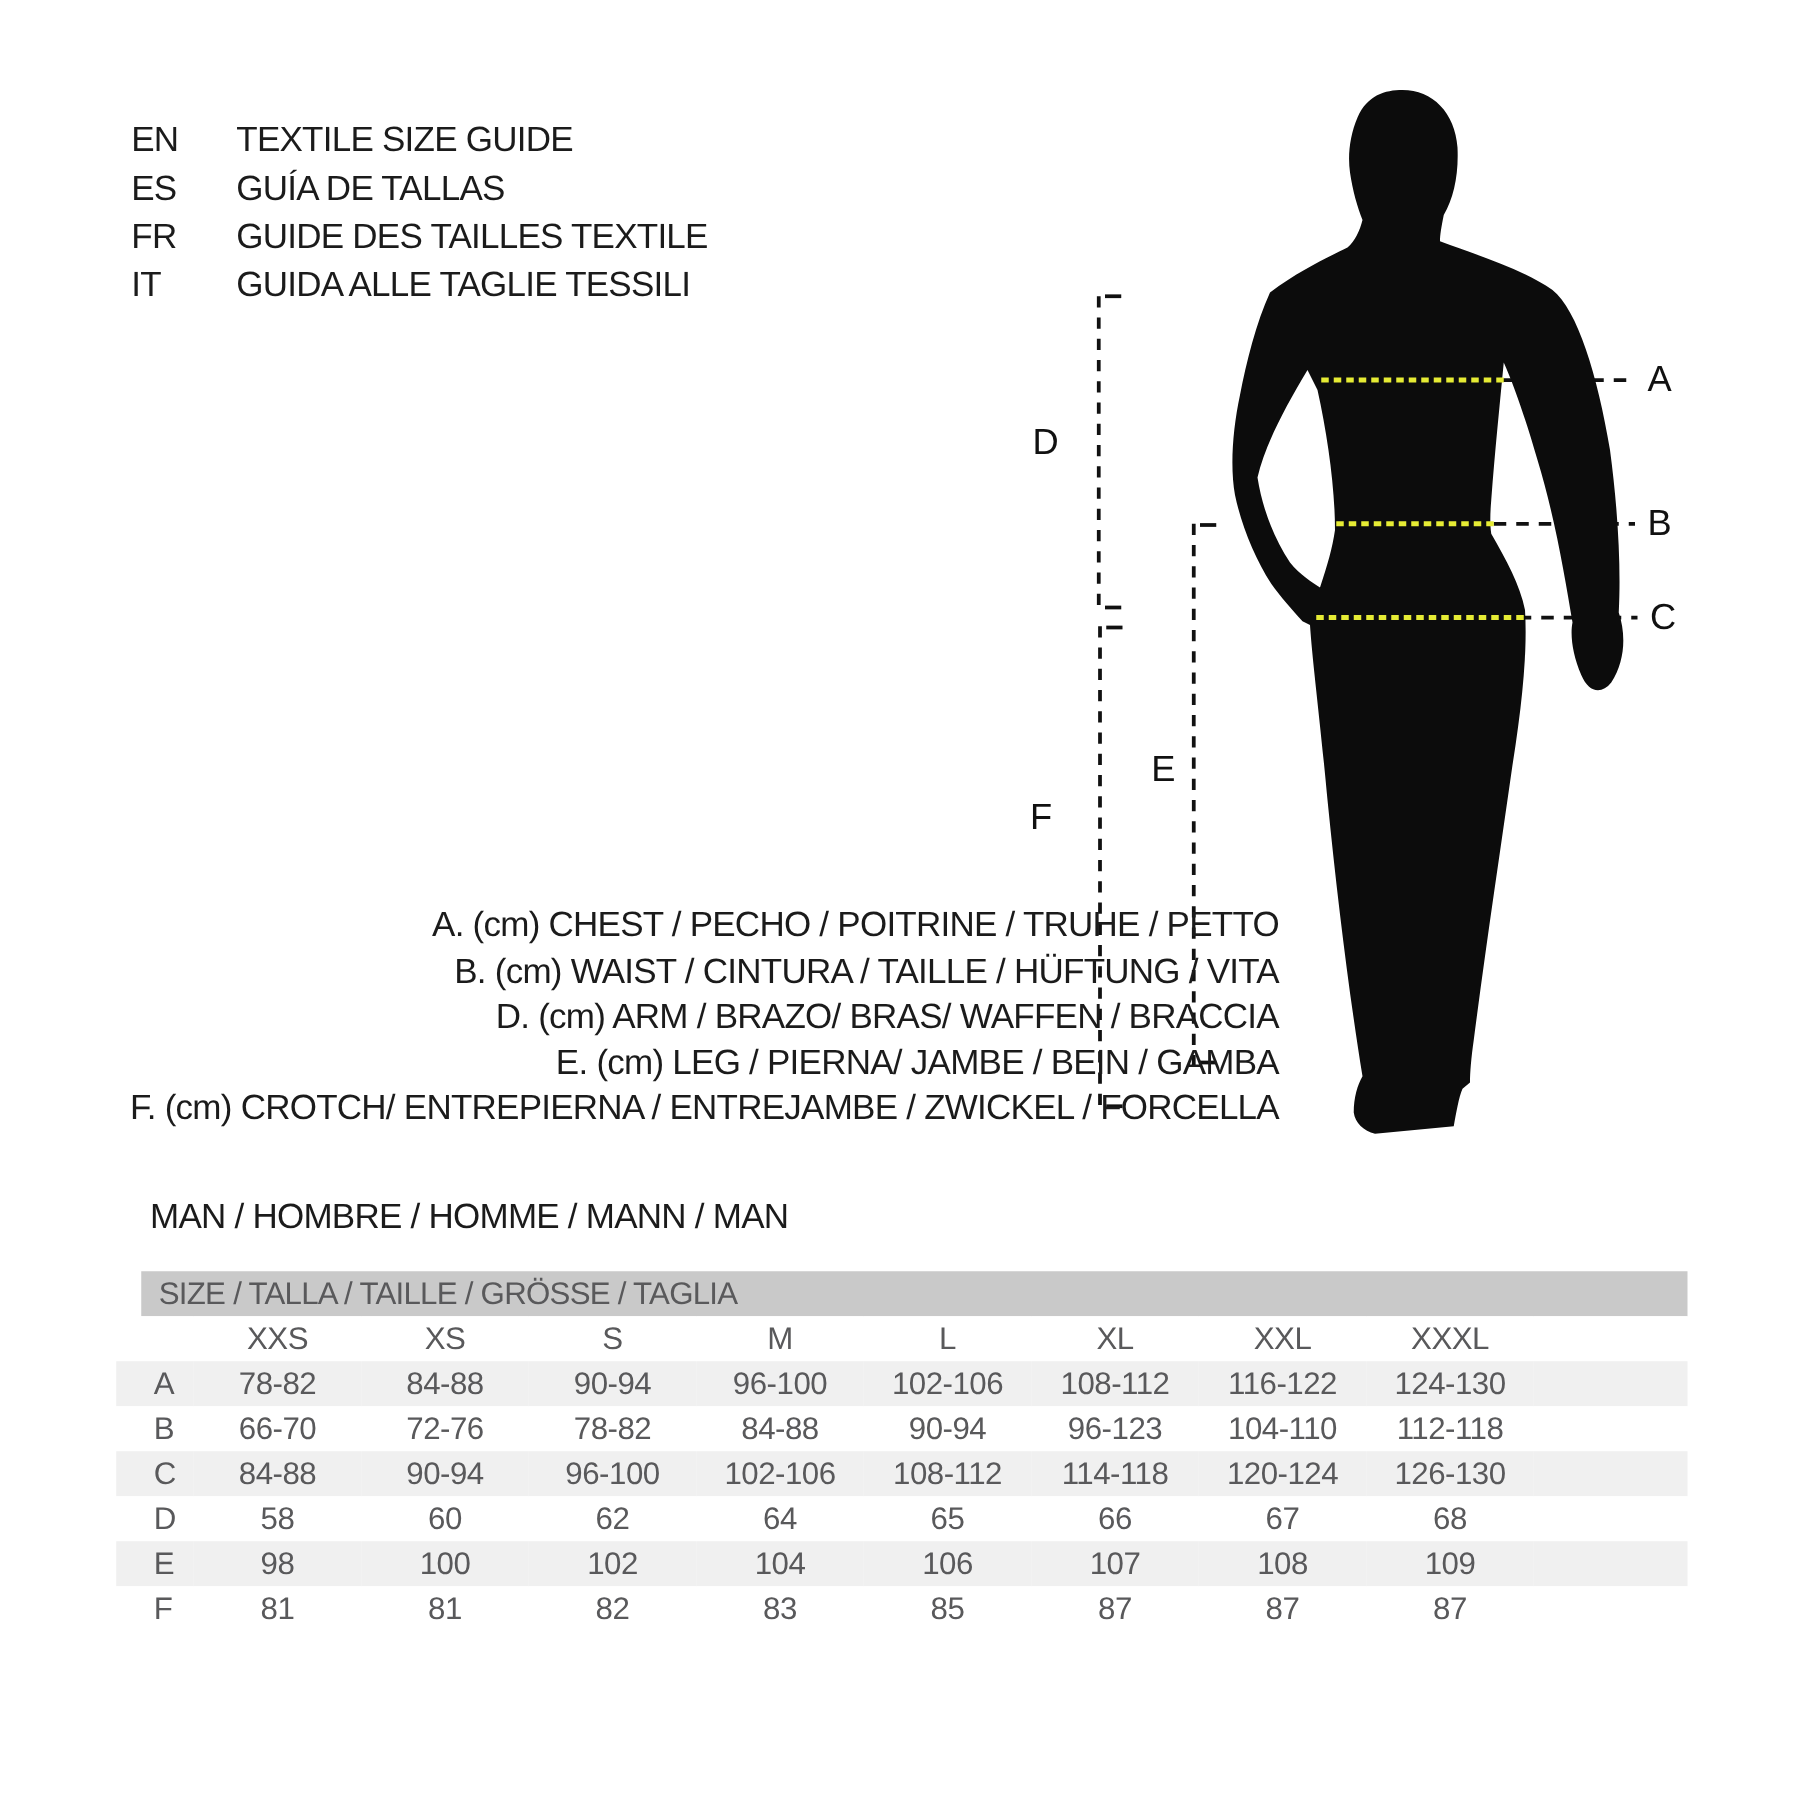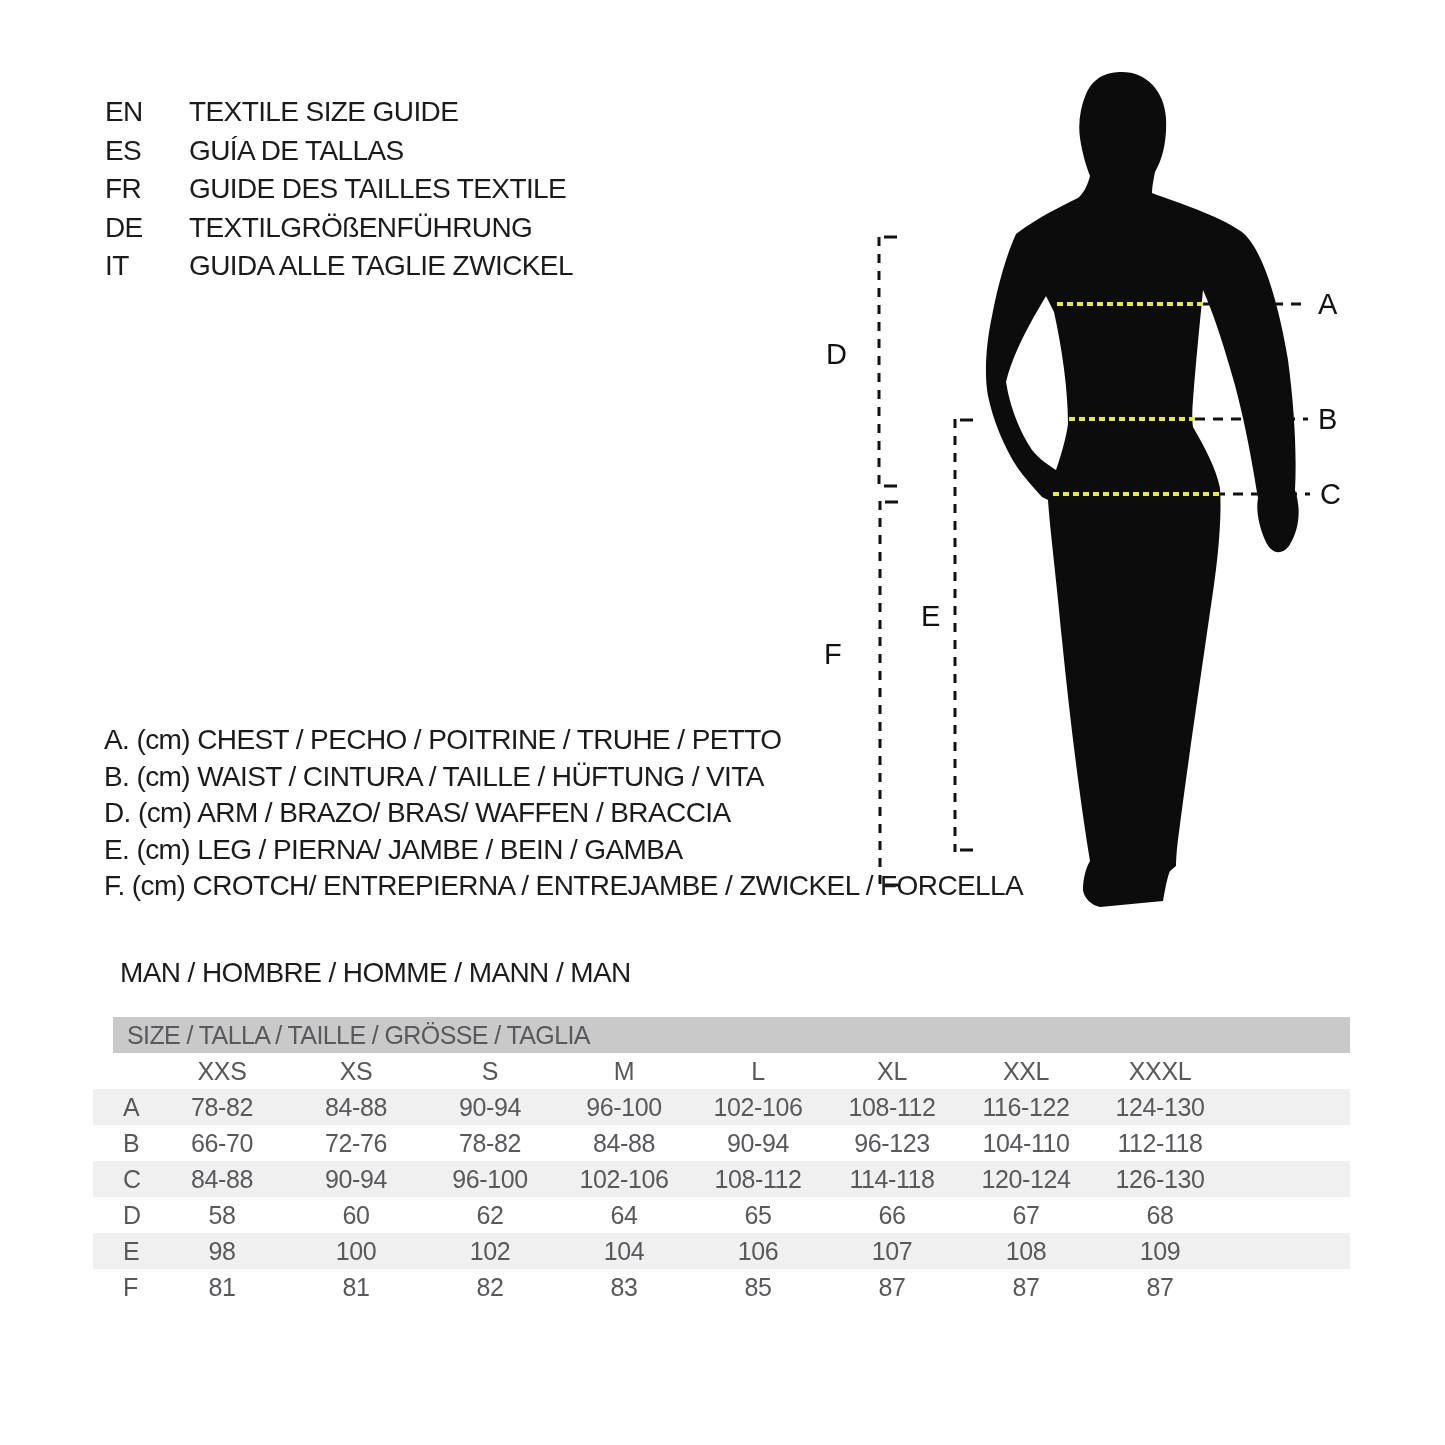--- a/index.html
+++ b/index.html
@@ -10,21 +10,21 @@
   
   .lang-block{position:absolute;left:105px;top:93px;font-size:28px;line-height:38.5px;font-weight:400;}
   .lang-row{white-space:nowrap;}
   .lang-code{display:inline-block;width:84px;}
   
   .figure-svg{position:absolute;left:0;top:0;width:1445px;height:1445px;}
   
   .mlabel{position:absolute;font-size:29px;line-height:32px;color:#111;}
   
   .legend{position:absolute;left:104px;top:722px;font-size:28px;line-height:36.6px;}
-  .legend-row{white-space:nowrap;}
+  .legend-row{white-space:nowrap;text-align:right;}
   
   .category{position:absolute;left:120px;top:957px;font-size:28px;}
   
   .size-table-wrap{position:absolute;left:93px;top:1017px;width:1257px;}
   .size-bar{
     height:36px;background:#c9c9c9;color:#59595b;font-size:25px;line-height:37px;
     padding-left:14px;box-sizing:border-box;white-space:nowrap;margin-left:20px;
   }
   table.sizes{
     width:1257px;border-collapse:collapse;table-layout:fixed;
@@ -47,24 +47,21 @@
     <div class="lang-row">
       <span class="lang-code">EN</span><span>TEXTILE SIZE GUIDE</span>
     </div>
     <div class="lang-row">
       <span class="lang-code">ES</span><span>GUÍA DE TALLAS</span>
     </div>
     <div class="lang-row">
       <span class="lang-code">FR</span><span>GUIDE DES TAILLES TEXTILE</span>
     </div>
     <div class="lang-row">
-      <span class="lang-code">DE</span><span>TEXTILGRÖßENFÜHRUNG</span>
-    </div>
-    <div class="lang-row">
-      <span class="lang-code">IT</span><span>GUIDA ALLE TAGLIE ZWICKEL</span>
+      <span class="lang-code">IT</span><span>GUIDA ALLE TAGLIE TESSILI</span>
     </div>
   </div>
 
   <svg class="figure-svg" viewBox="0 0 1445 1445" xmlns="http://www.w3.org/2000/svg">
 
     <line x1="1057" y1="304" x2="1308" y2="304" stroke="#111" stroke-width="3" stroke-dasharray="10 8"></line>
     <line x1="1069" y1="419" x2="1308" y2="419" stroke="#111" stroke-width="3" stroke-dasharray="10 8"></line>
     <line x1="1053" y1="494" x2="1310" y2="494" stroke="#111" stroke-width="3" stroke-dasharray="10 8"></line>
 
     <path fill="#0c0c0c" fill-rule="evenodd" d="

